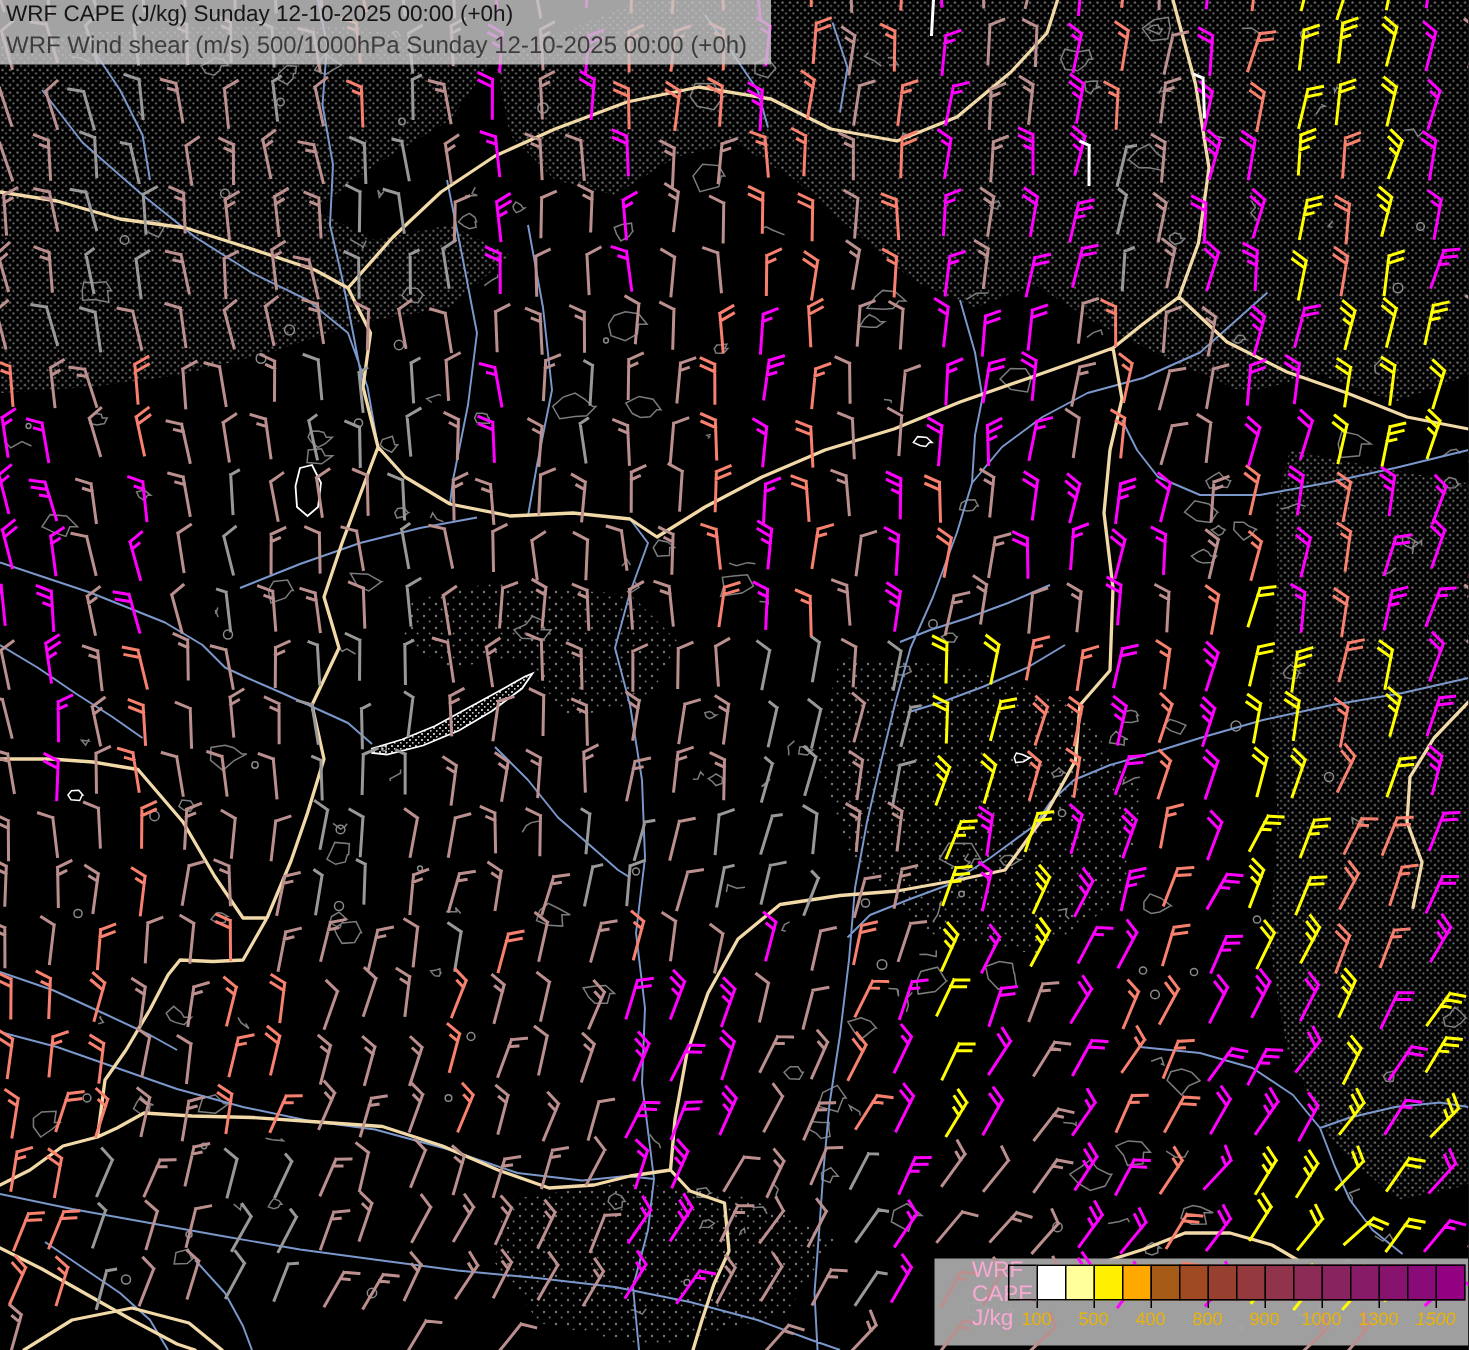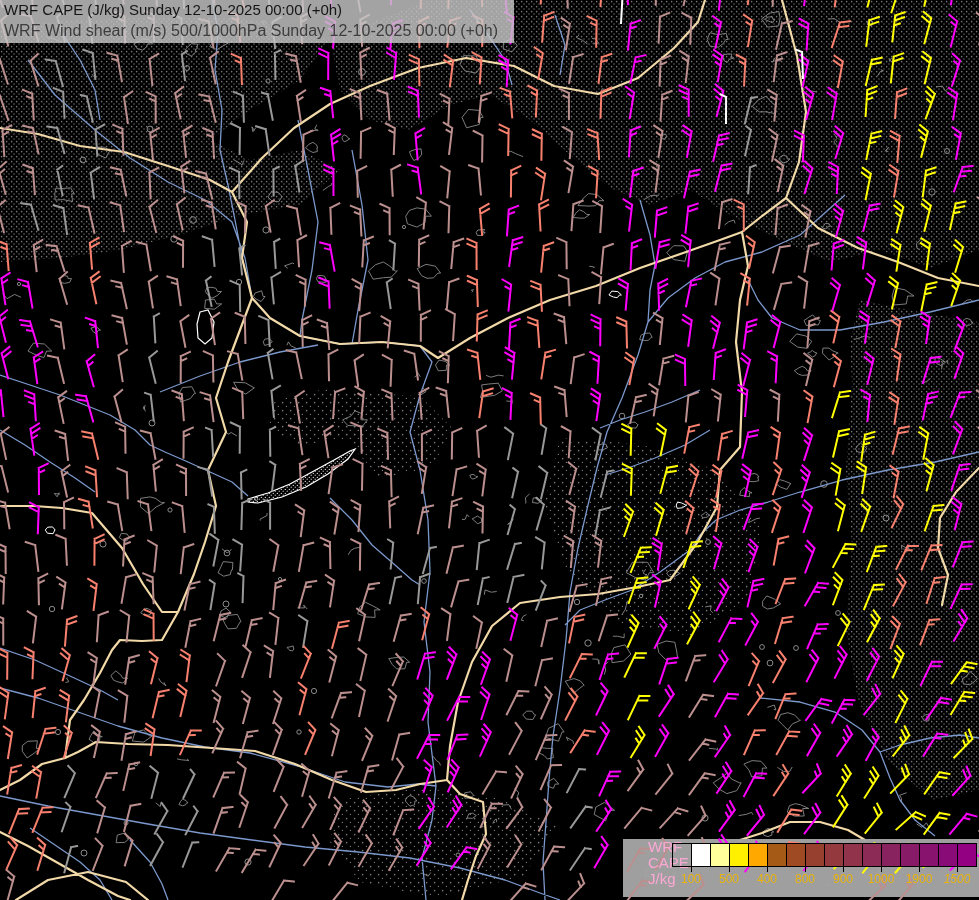--- a/index.html
+++ b/index.html
@@ -158,18 +158,18 @@
         <div class="lg-label" style="left: 106px;">500</div>
         <div class="lg-tick" style="left: 144px;"></div>
         <div class="lg-label" style="left: 144px;">400</div>
         <div class="lg-tick" style="left: 182px;"></div>
         <div class="lg-label" style="left: 182px;">800</div>
         <div class="lg-tick" style="left: 220px;"></div>
         <div class="lg-label" style="left: 220px; text-align: center;">900</div>
         <div class="lg-tick" style="left: 258px;"></div>
         <div class="lg-label" style="left: 258px;">1000</div>
         <div class="lg-tick" style="left: 296px;"></div>
-        <div class="lg-label" style="left: 296px;">1900</div>
+        <div class="lg-label" style="left: 296px;">1300</div>
         <div class="lg-tick" style="left: 334px;"></div>
         <div class="lg-label" style="left: 334px; font-style: italic;">1500</div>
       </div>
   </div>
 </div>
 
 </body></html>

